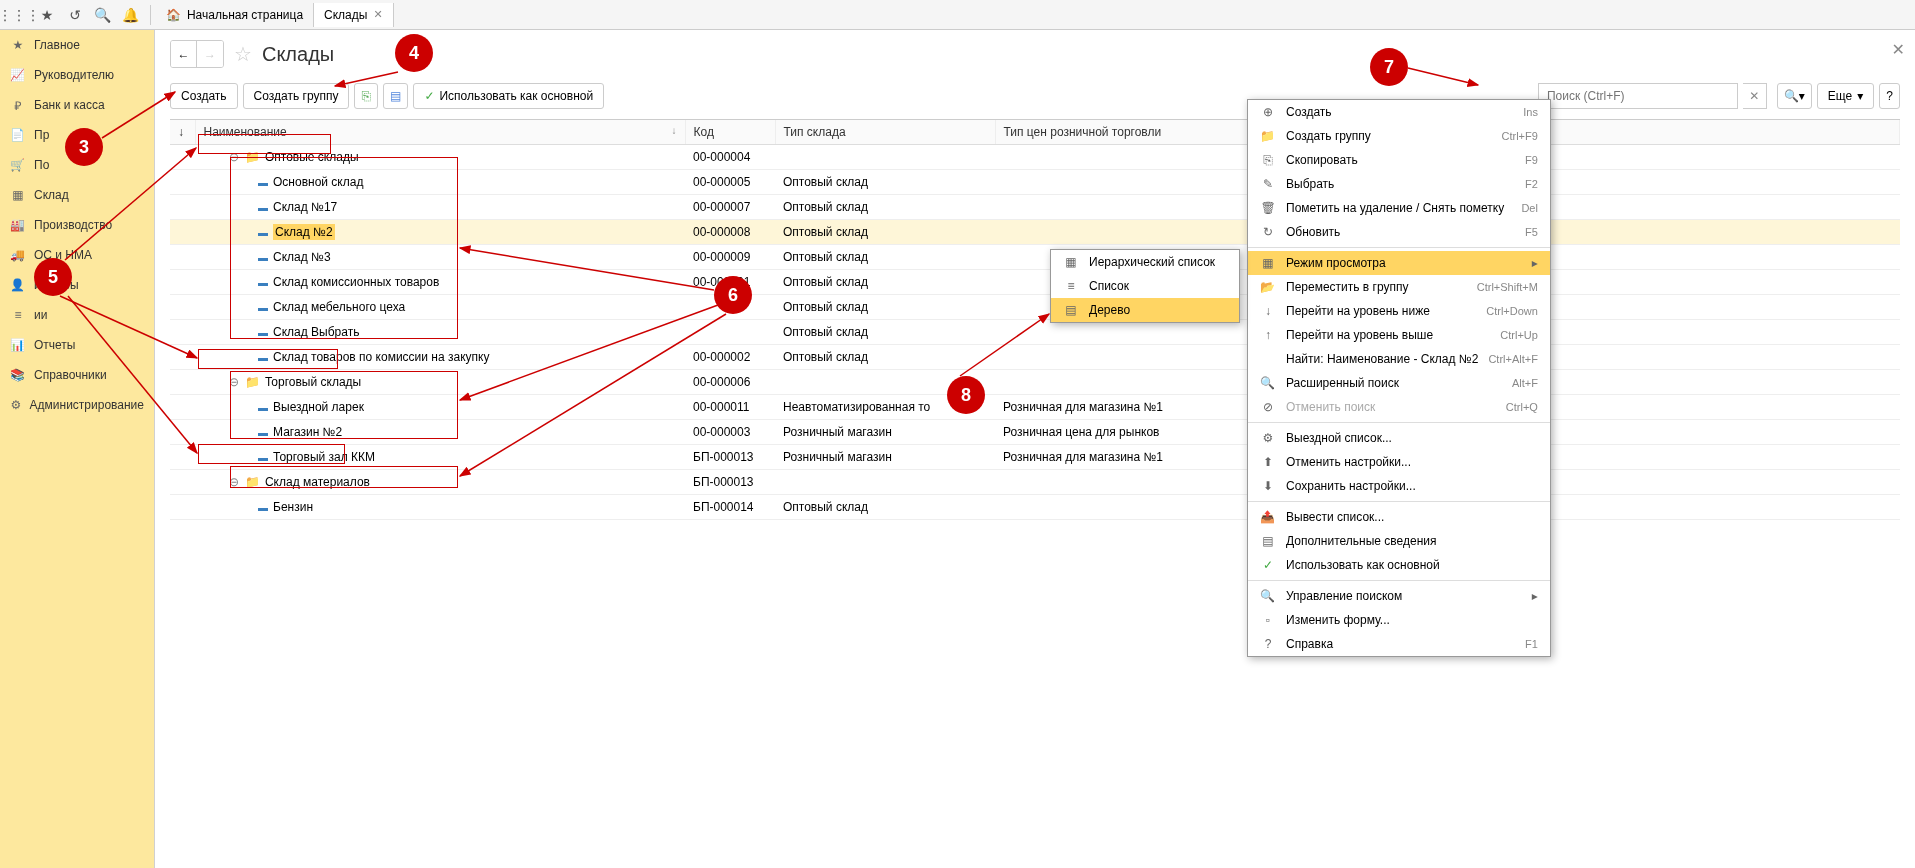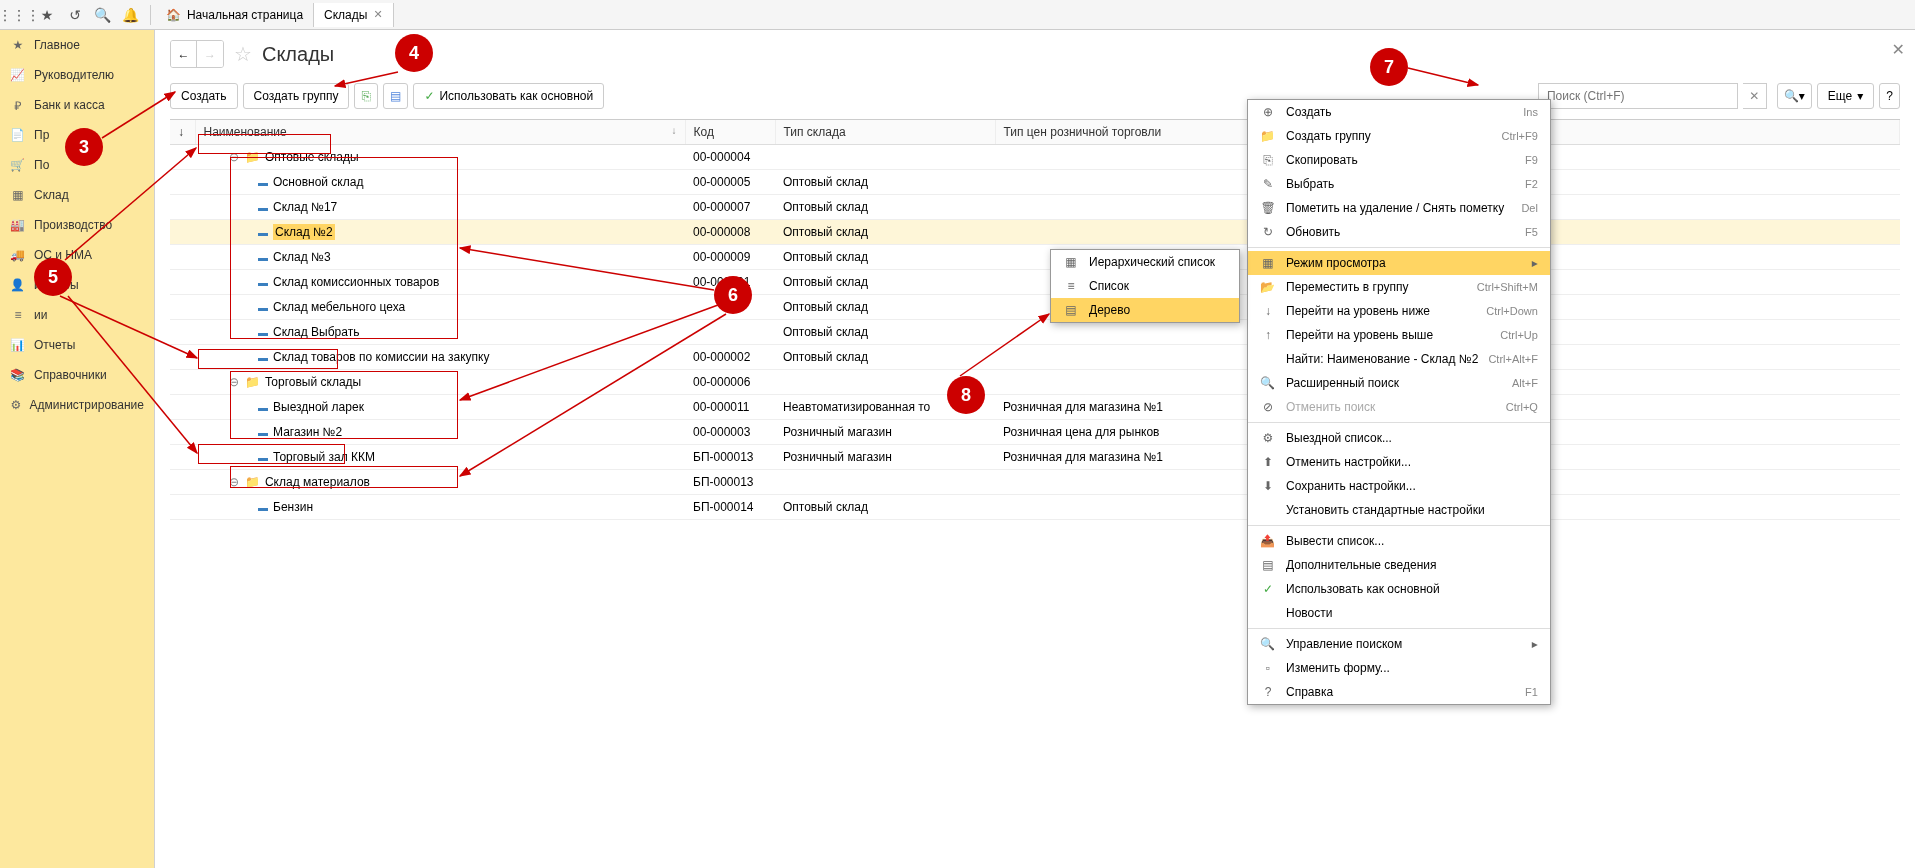--- a/index.html
+++ b/index.html
@@ -437,40 +437,32 @@
       <span class="context-label">Выездной список...</span>
     </div>
     <div class="context-item">
       <span class="context-icon">⬆</span>
       <span class="context-label">Отменить настройки...</span>
     </div>
     <div class="context-item">
       <span class="context-icon">⬇</span>
       <span class="context-label">Сохранить настройки...</span>
     </div>
-    <div class="context-item">
-      <span class="context-icon"></span>
-      <span class="context-label">Установить стандартные настройки</span>
-    </div>
     <div class="context-sep"></div>
     <div class="context-item">
       <span class="context-icon">📤</span>
       <span class="context-label">Вывести список...</span>
     </div>
     <div class="context-item">
       <span class="context-icon">▤</span>
       <span class="context-label">Дополнительные сведения</span>
     </div>
     <div class="context-item">
       <span class="context-icon" style="color:#4a4">✓</span>
       <span class="context-label">Использовать как основной</span>
-    </div>
-    <div class="context-item">
-      <span class="context-icon"></span>
-      <span class="context-label">Новости</span>
     </div>
     <div class="context-sep"></div>
     <div class="context-item">
       <span class="context-icon">🔍</span>
       <span class="context-label">Управление поиском</span>
       <span class="context-arrow">▸</span>
     </div>
     <div class="context-item">
       <span class="context-icon">▫</span>
       <span class="context-label">Изменить форму...</span>

